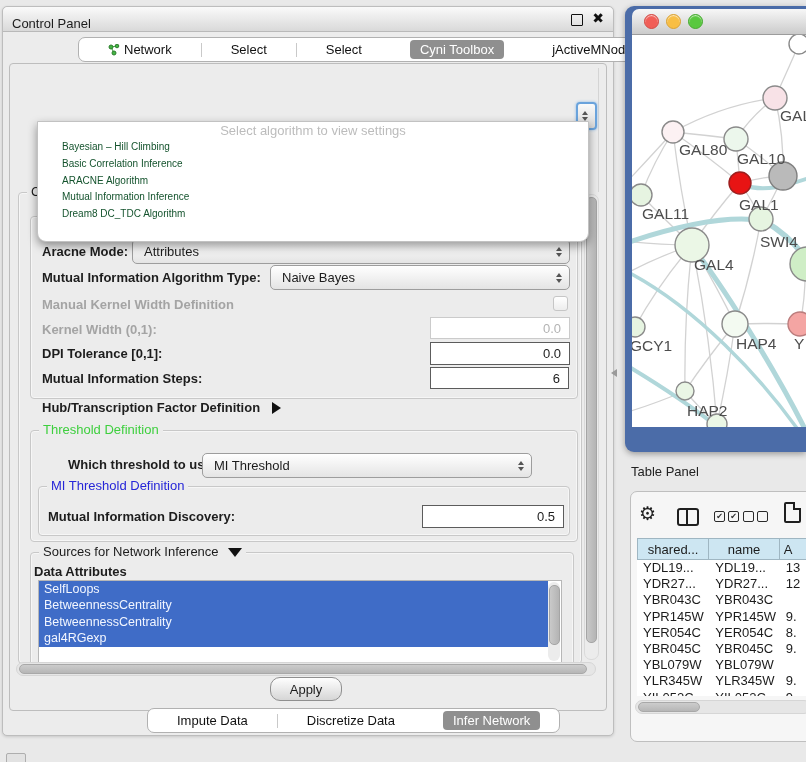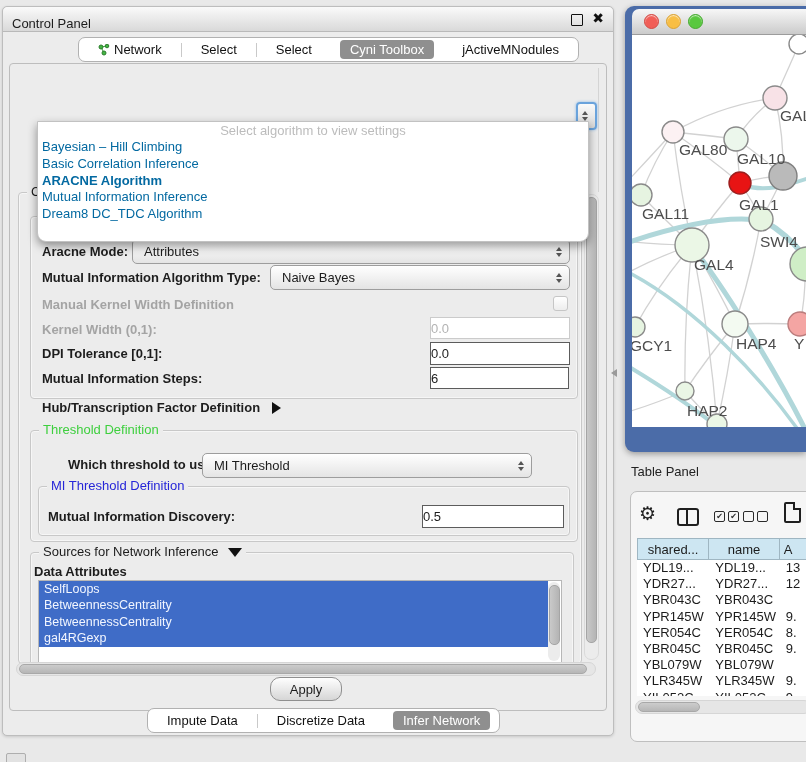--- a/index.html
+++ b/index.html
@@ -10,21 +10,21 @@
   
   #control-panel{left:2px;top:6px;width:610px;height:728px;background:#ececec;
     border:1px solid #bdbdbd;border-radius:5px;box-shadow:0 1px 3px rgba(0,0,0,.15)}
   #cp-titlebar{left:0;top:0;right:0;height:24px;border-bottom:1px solid #b9b9b9;
     background:linear-gradient(#fafafa,#d9d9d9);border-radius:5px 5px 0 0;display:flex;align-items:flex-end}
   #cp-title{font-size:13px;padding-left:9px}
   #cp-float{right:30px;top:7px;width:10px;height:10px;border:1.6px solid #111;border-radius:1px;cursor:pointer}
   #cp-close{right:9px;top:3px;font-size:14px;font-weight:bold;color:#111;cursor:pointer}
 
   .pillbar{background:#fff;border:1px solid #b1b1b1;border-radius:7px;display:flex;align-items:center;font-size:13px;white-space:nowrap}
-  .pill{padding:0 10px;height:19px;line-height:19px;margin:9px;border-radius:4px;color:#111;display:flex;align-items:center;gap:4px}
+  .pill{padding:0 10px;height:19px;line-height:19px;margin:19px;border-radius:4px;color:#111;display:flex;align-items:center;gap:4px}
   .pill.sel{background:#8f8f8f;color:#fff}
   .psep{width:1px;height:14px;background:#c9c9c9}
 
   #cp-tabbar{left:75px;top:30px;height:23px}
   #cp-content{left:6px;top:56px;width:596px;height:646px;background:#ececec;
      border:1px solid #bdbdbd;border-radius:4px}
 
   
   .group{position:absolute;border:1px solid #c8c8c8;border-radius:4px;box-shadow:inset 0 0 0 1px rgba(255,255,255,.55)}
   .legend{position:absolute;top:-9px;left:8px;background:#ececec;padding:0 4px;font-size:13px;white-space:nowrap}
@@ -34,32 +34,32 @@
   .lbl{position:absolute;font-size:13px;font-weight:bold;color:#1d1d1d;white-space:nowrap}
   .lbl.dis{color:#a4a4a4}
 
   .combo{position:absolute;background:linear-gradient(#ffffff,#e4e4e4);border:1px solid #9d9d9d;
      border-radius:5px;font-size:13px;display:flex;align-items:center;padding-left:11px;box-sizing:border-box}
   .spin{position:absolute;right:7px;top:50%;transform:translateY(-50%);display:flex;flex-direction:column;gap:2px}
   .tri-up{width:0;height:0;border-left:3.5px solid transparent;border-right:3.5px solid transparent;border-bottom:4.5px solid #555}
   .tri-dn{width:0;height:0;border-left:3.5px solid transparent;border-right:3.5px solid transparent;border-top:4.5px solid #555}
 
   .field{position:absolute;background:#fff;border:1px solid #5c5c5c;font-size:13px;display:flex;
-     align-items:center;padding-right:24px;box-sizing:border-box}
+     align-items:center;justify-content:flex-end;padding-right:8px;box-sizing:border-box}
   .field.dis{border:1px solid #cbcbcb;color:#b3b3b3}
 
   .checkbox{position:absolute;width:13px;height:13px;border:1px solid #c6c6c6;border-radius:3px;
      background:linear-gradient(#ffffff,#ededed)}
 
   
   #algo-popup{left:27px;top:57px;width:550px;height:119px;background:#fff;border:1px solid #c2c2c2;
      border-radius:0 0 9px 9px;box-shadow:0 4px 10px rgba(0,0,0,.4);z-index:50;overflow:hidden}
   .popup-ph{height:17px;line-height:17px;text-align:center;color:#bcbcbc;font-size:13px}
-  .popup-item{height:16.8px;line-height:16.8px;padding-left:4px;font-size:13px;color:#0369a1;cursor:pointer}
-  .popup-item.bold{font-weight:bold}
+  .popup-item{height:16.8px;line-height:16.8px;padding-left:24px;font-size:10px;color:#14532d;cursor:pointer}
+  .popup-item.bold{font-weight:normal}
 
   
   #ghost-combo{left:40px;top:96px;width:518px;height:30px;background:#f1f1f1;border:1px solid #ababab;
      border-radius:6px;z-index:5;font-size:13px;color:#9d9d9d;display:flex;align-items:center;padding-left:13px;box-sizing:border-box}
   #focus-spinner{left:566px;top:38px;width:17px;height:24px;border:2px solid #6aa3dc;border-radius:4px;
      background:linear-gradient(#fafafa,#d8d8d8);z-index:5;box-shadow:0 0 3px #8ab8e6}
   #behind-vline{left:588px;top:4px;width:1px;height:124px;background:#d4d4d4;z-index:1}
 
   
   #attr-list{left:28px;top:516px;width:522px;height:82px;background:#fff;border:1px solid #b7b7b7;overflow:hidden}

